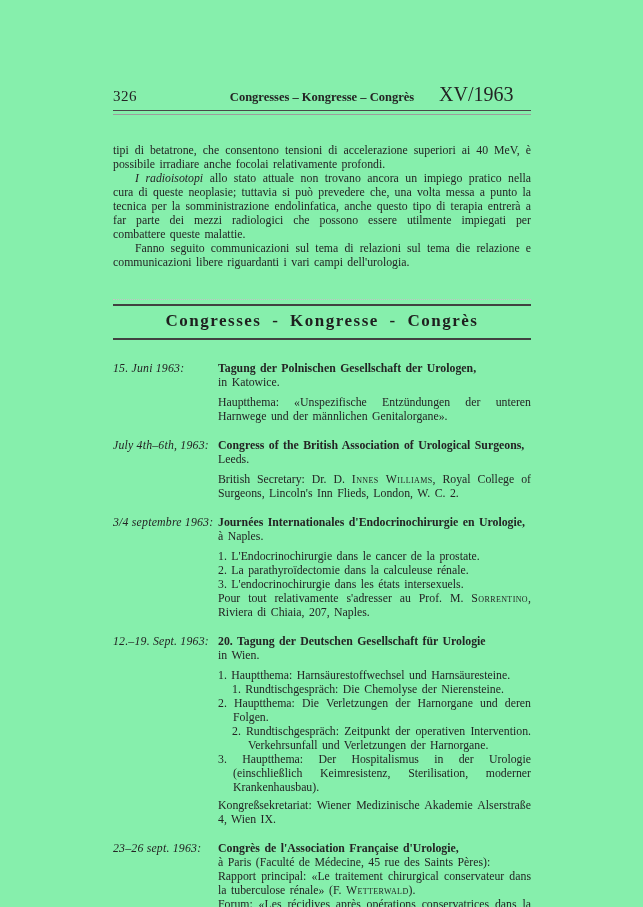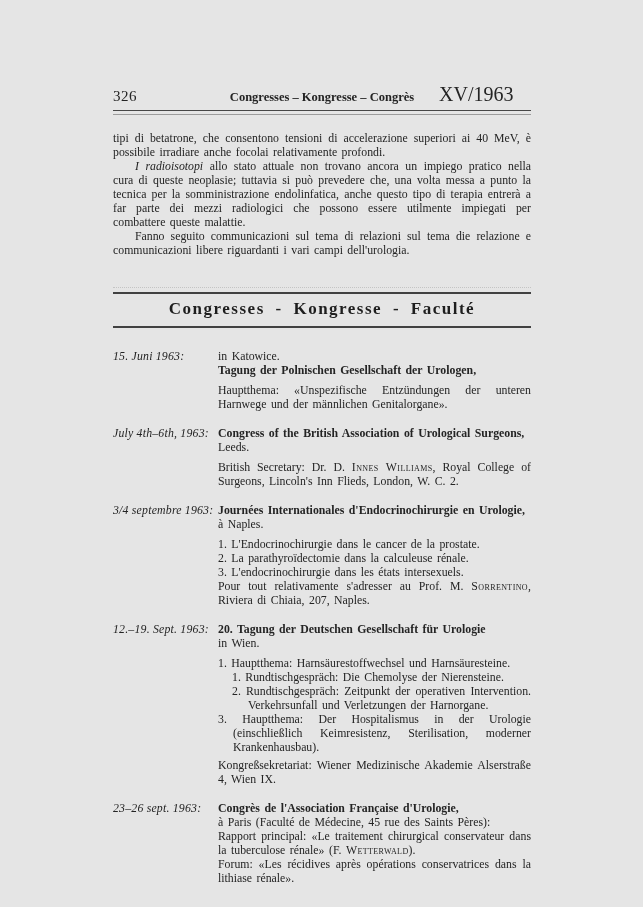--- a/index.html
+++ b/index.html
@@ -4,21 +4,21 @@
 <style>
   html, body {
     margin: 0;
     padding: 0;
     background: #ffffff;
   }
   .page {
     position: relative;
     width: 643px;
     height: 907px;
-    background: #e5e5e5;
+    background: #86efac;
     font-family: "Liberation Serif", "DejaVu Serif", serif;
     color: #242424;
     overflow: hidden;
     box-sizing: border-box;
   }
   .content {
     position: absolute;
     left: 113px;
     top: 0;
     width: 418px;
@@ -49,21 +49,21 @@
   }
   .header-rule {
     margin-top: 4px;
     height: 3px;
     border-top: 1.5px solid #474747;
     border-bottom: 1px solid #9c9c9c;
   }
 
   
   .intro {
-    margin-top: 16px;
+    margin-top: 28px;
     font-size: 11.8px;
     line-height: 14px;
     text-align: justify;
     word-spacing: 1.5px;
   }
   .intro p { margin: 0; }
   .intro p.indented { text-indent: 22px; }
   .lead-italic { font-style: italic; }
 
   
@@ -134,30 +134,30 @@
 
     <section class="intro">
       <p>tipi di betatrone, che consentono tensioni di accelerazione superiori ai 40 MeV, è possibile irradiare anche focolai relativamente profondi.</p>
       <p class="indented"><em class="lead-italic">I radioisotopi</em><span> allo stato attuale non trovano ancora un impiego pratico nella cura di queste neoplasie; tuttavia si può prevedere che, una volta messa a punto la tecnica per la somministrazione endolinfatica, anche questo tipo di terapia entrerà a far parte dei mezzi radiologici che possono essere utilmente impiegati per combattere queste malattie.</span></p>
       <p class="indented">Fanno seguito communicazioni sul tema di relazioni sul tema die relazione e communicazioni libere riguardanti i vari campi dell'urologia.</p>
     </section>
 
     <div class="section-block">
       <div class="section-dotted-rule"></div>
       <hr class="section-rule">
-      <h2 class="section-title">Congresses - Kongresse - Faculté</h2>
+      <h2 class="section-title">Congresses - Kongresse - Congrès</h2>
       <hr class="section-rule">
     </div>
 
     <section class="congress-list">
         <div class="entry">
           <div class="entry-date">15. Juni 1963:</div>
           <div class="entry-body">
+            <p><span class="seg-bold">Tagung der Polnischen Gesellschaft der Urologen,</span></p>
             <p><span class="seg-plain">in Katowice.</span></p>
-            <p><span class="seg-bold">Tagung der Polnischen Gesellschaft der Urologen,</span></p>
             <p class="gap"><span class="seg-plain">Hauptthema: «Unspezifische Entzündungen der unteren Harnwege und der männlichen Genitalorgane».</span></p>
           </div>
         </div>
         <div class="entry">
           <div class="entry-date">July 4th–6th, 1963:</div>
           <div class="entry-body">
             <p><span class="seg-bold">Congress of the British Association of Urological Surgeons,</span></p>
             <p><span class="seg-plain">Leeds.</span></p>
             <p class="gap"><span class="seg-plain">British Secretary: Dr. D. </span><span class="seg-sc">Innes Williams</span><span class="seg-plain">, Royal College of Surgeons, Lincoln's Inn Flieds, London, W. C. 2.</span></p>
           </div>
@@ -173,20 +173,21 @@
             <p><span class="seg-plain">Pour tout relativamente s'adresser au Prof. M. </span><span class="seg-sc">Sorrentino</span><span class="seg-plain">, Riviera di Chiaia, 207, Naples.</span></p>
           </div>
         </div>
         <div class="entry">
           <div class="entry-date">12.–19. Sept. 1963:</div>
           <div class="entry-body">
             <p><span class="seg-bold">20. Tagung der Deutschen Gesellschaft für Urologie</span></p>
             <p><span class="seg-plain">in Wien.</span></p>
             <p class="gap hang"><span class="seg-plain">1. Hauptthema: Harnsäurestoffwechsel und Harnsäuresteine.</span></p>
             <p class="sub"><span class="seg-plain">1. Rundtischgespräch: Die Chemolyse der Nierensteine.</span></p>
+            <p class="hang"><span class="seg-plain">2. Hauptthema: Die Verletzungen der Harnorgane und deren Folgen.</span></p>
             <p class="sub"><span class="seg-plain">2. Rundtischgespräch: Zeitpunkt der operativen Intervention. Verkehrsunfall und Verletzungen der Harnorgane.</span></p>
             <p class="hang"><span class="seg-plain">3. Hauptthema: Der Hospitalismus in der Urologie (einschließlich Keimresistenz, Sterilisation, moderner Krankenhausbau).</span></p>
             <p class="gap-sm"><span class="seg-plain">Kongreßsekretariat: Wiener Medizinische Akademie Alserstraße 4, Wien IX.</span></p>
           </div>
         </div>
         <div class="entry">
           <div class="entry-date">23–26 sept. 1963:</div>
           <div class="entry-body">
             <p><span class="seg-bold">Congrès de l'Association Française d'Urologie,</span></p>
             <p><span class="seg-plain">à Paris (Faculté de Médecine, 45 rue des Saints Pères):</span></p>

